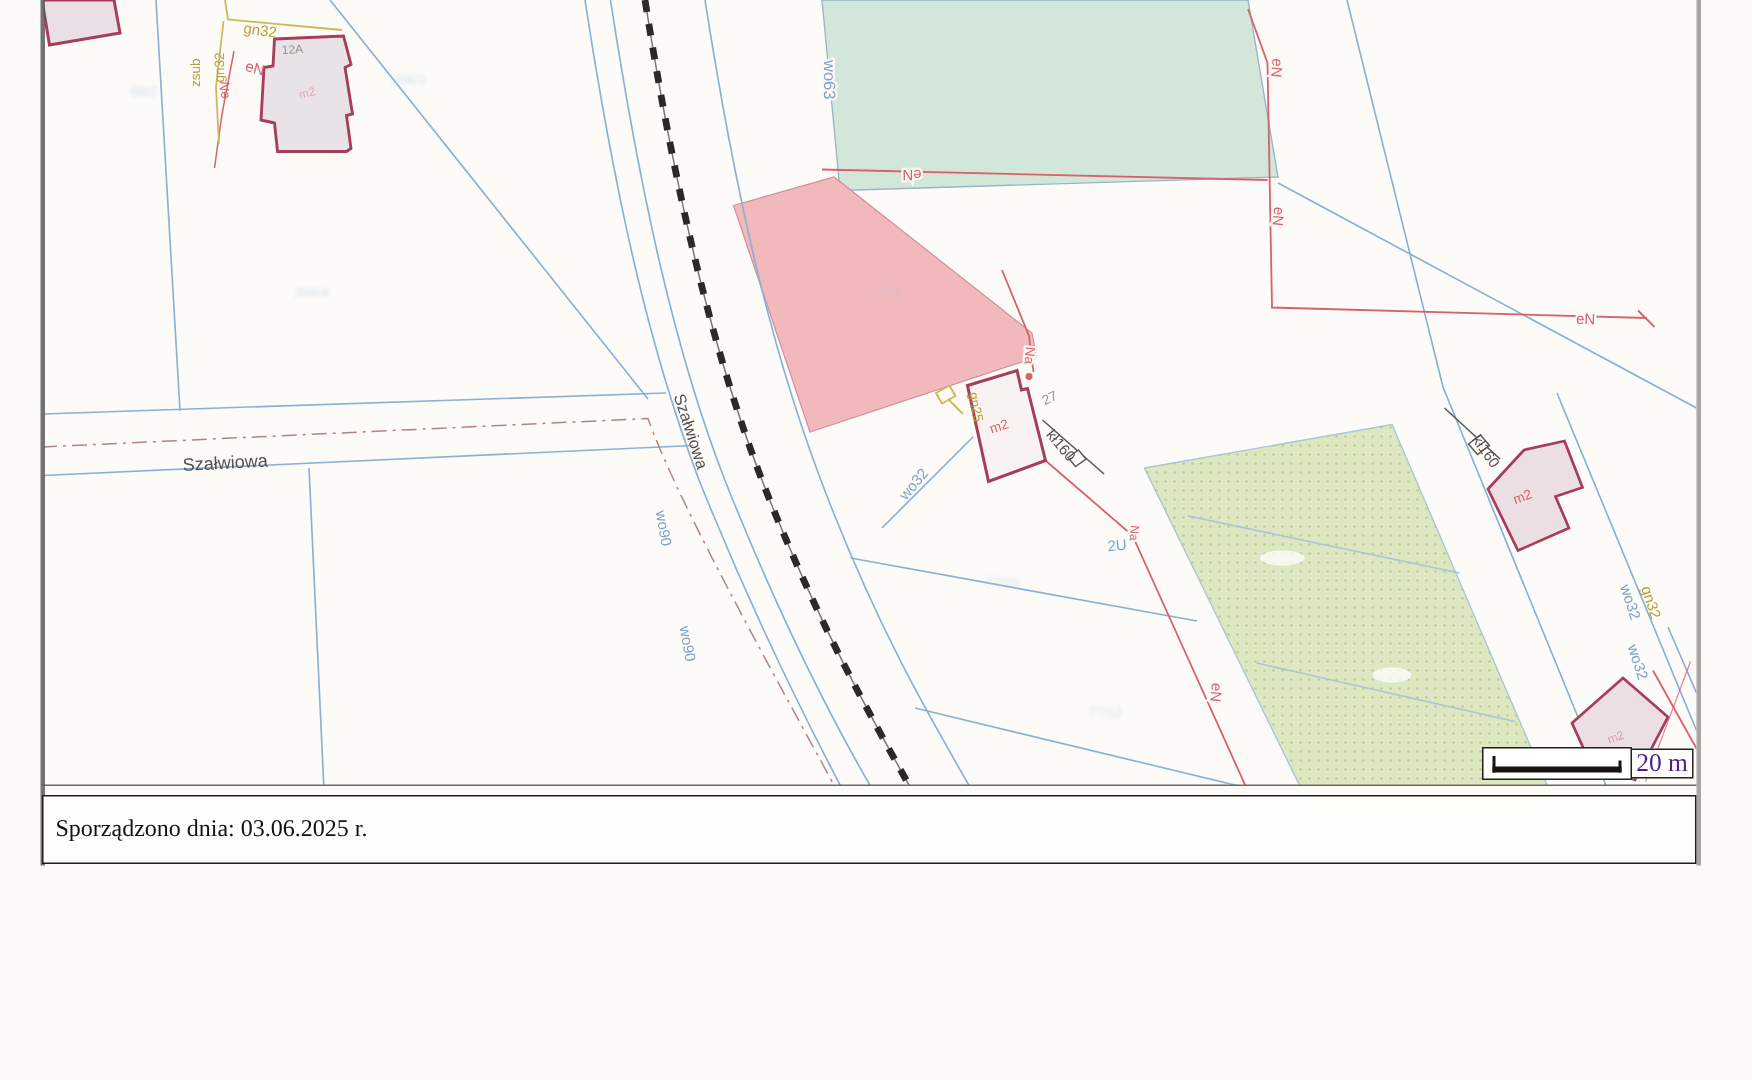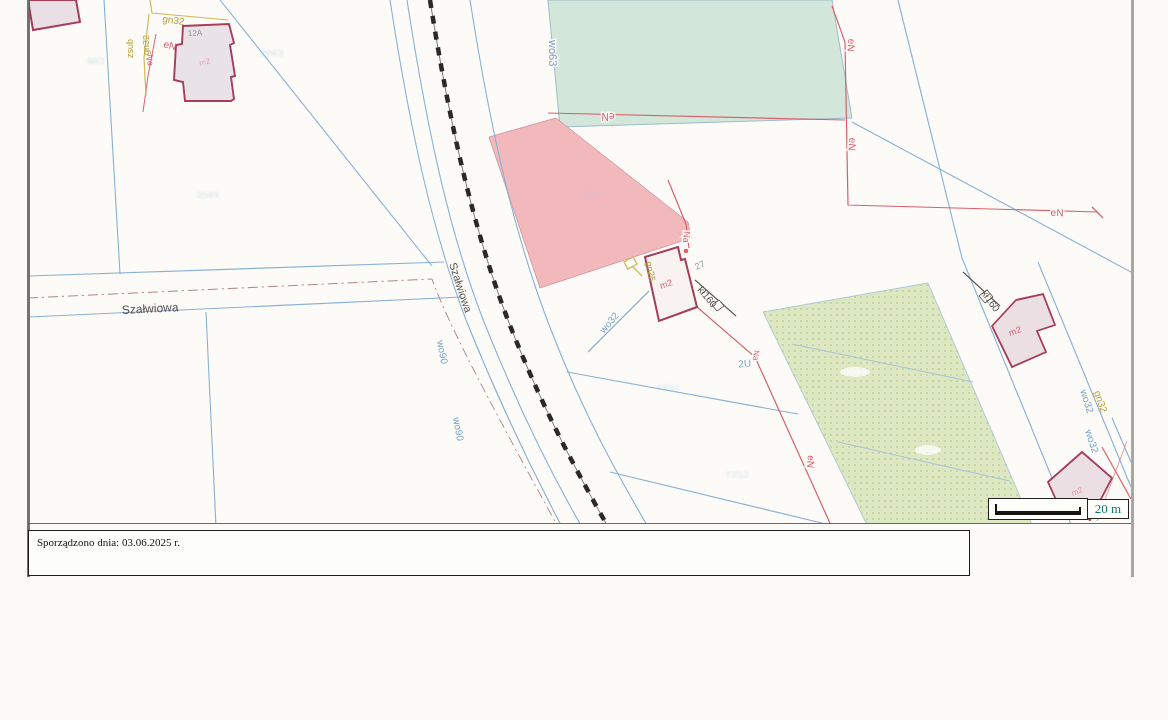--- a/index.html
+++ b/index.html
@@ -2,32 +2,32 @@
 <html><head>
 <meta charset="utf-8">
 <style>
   html,body{margin:0;padding:0;background:#f6f5f2;}
   .page{position:relative;width:1168px;height:720px;background:#fbfaf7;overflow:hidden;
         font-family:"Liberation Sans",sans-serif;}
   svg{position:absolute;left:0;top:0;}
   .edge-left{position:absolute;left:27px;top:0;width:3px;height:577px;background:#5c5a58;opacity:.85;}
   .edge-right{position:absolute;left:1131px;top:0;width:3px;height:577px;background:#a8a6a3;}
   .map-bottom-line{position:absolute;left:28px;top:523px;width:1103px;height:0;border-top:1.4px solid #6b6966;}
-  .footer{position:absolute;left:28px;top:530px;width:942px;height:46px;box-sizing:border-box;
-          border:1.6px solid #1e1c1a;background:#fdfdfa;padding:1px 8px;
-          font-family:"Liberation Serif",serif;font-size:11px;line-height:21px;color:#141210;}
+  .footer{position:absolute;left:28px;top:530px;width:1103px;height:46px;box-sizing:border-box;
+          border:1.6px solid #1e1c1a;background:#fdfdfa;padding:11px 8px;
+          font-family:"Liberation Serif",serif;font-size:16px;line-height:21px;color:#141210;}
   .footer p{margin:0;}
   .scalebar{position:absolute;left:988px;top:498px;display:flex;}
   .sb-bar{position:relative;width:100px;height:22px;box-sizing:border-box;border:1.7px solid #22201e;background:#fefefb;}
   .sb-line{position:absolute;left:6px;right:6px;bottom:4px;height:4px;background:#161412;}
   .sb-tick-l{position:absolute;left:6px;bottom:4px;width:2px;height:11px;background:#161412;}
   .sb-tick-r{position:absolute;right:6px;bottom:4px;width:2px;height:8px;background:#161412;}
   .sb-label{box-sizing:border-box;width:42px;height:20px;margin-left:-1px;margin-top:1px;
             border:1.5px solid #22201e;background:#fefefb;display:flex;align-items:center;justify-content:center;
-            font-family:"Liberation Serif",serif;font-size:13px;color:#0f766e;}
+            font-family:"Liberation Serif",serif;font-size:17px;color:#4c1d95;}
 </style>
 </head>
 <body>
 
 <div class="page">
 
   <svg width="1168" height="720" viewBox="0 0 1168 720">
     <defs>
       <clipPath id="mapclip">
           <rect x="29" y="0" width="1102" height="524"></rect>

